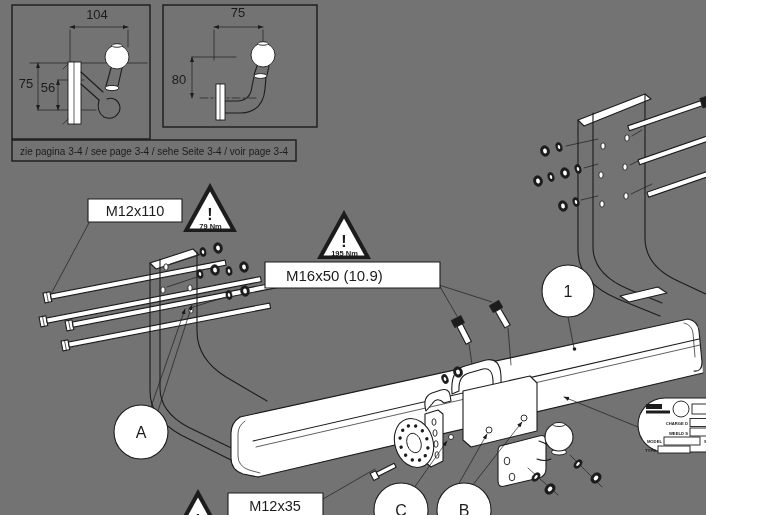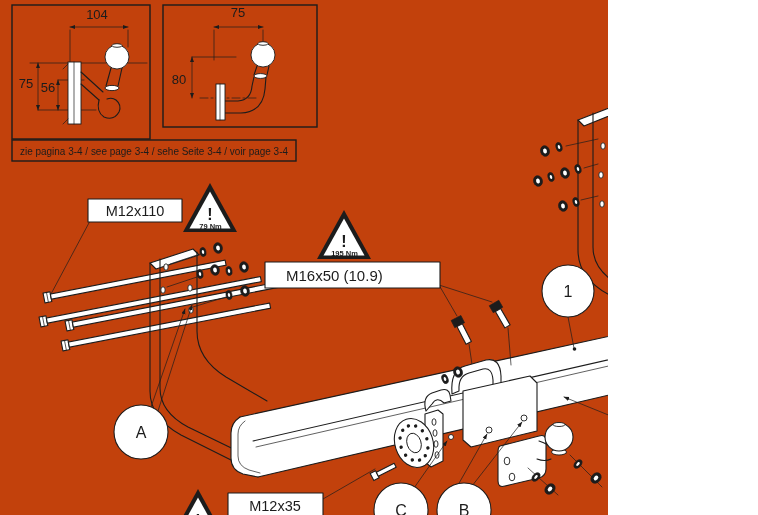--- a/index.html
+++ b/index.html
@@ -1,16 +1,16 @@
 <!DOCTYPE html>
 <html><head>
 <meta charset="utf-8">
 <style>
   html,body{margin:0;padding:0;background:#ffffff;}
-  .stage{position:relative;width:608px;height:515px;background:#c2410c;overflow:hidden;}
+  .stage{position:relative;width:706px;height:515px;background:#737373;overflow:hidden;}
   .stage svg{position:absolute;left:0;top:0;}
   .ln{fill:none;stroke:#1c1c1c;stroke-width:1.1;stroke-linejoin:round;stroke-linecap:round;}
   .thin{fill:none;stroke:#1c1c1c;stroke-width:0.7;stroke-linecap:round;}
   .frame{fill:none;stroke:#1c1c1c;stroke-width:1.4;}
   .wf{fill:#ffffff;stroke:#1c1c1c;stroke-width:1.1;stroke-linejoin:round;}
   .wfs{fill:#ffffff;stroke:#1c1c1c;stroke-width:0.9;}
   .bk{fill:#1c1c1c;stroke:none;}
   .hw{fill:#1c1c1c;stroke:#1c1c1c;stroke-width:0.6;}
   .hwin{fill:#ffffff;stroke:none;}
   text{font-family:"Liberation Sans","DejaVu Sans",sans-serif;fill:#1c1c1c;}

